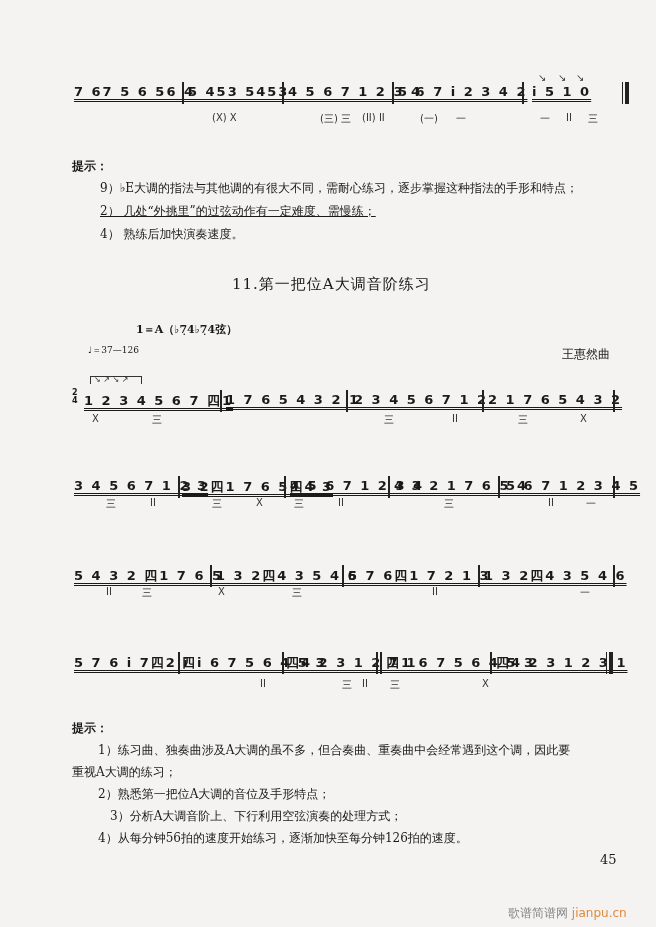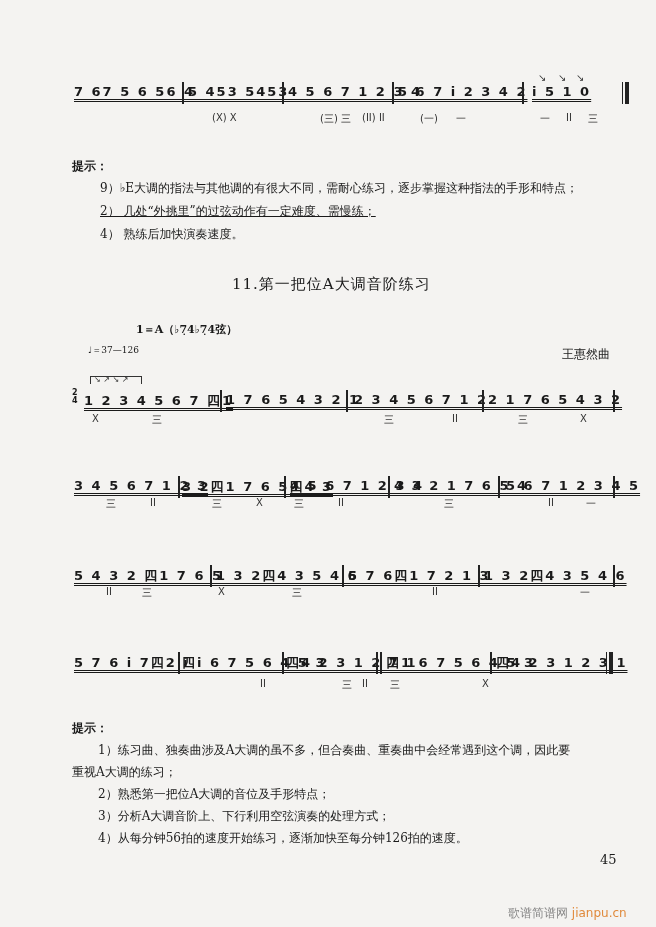--- a/index.html
+++ b/index.html
@@ -201,21 +201,21 @@
   <span style="left:272px;">三</span>
   <span style="left:292px;">II</span>
   <span style="left:320px;">三</span>
   <span style="left:412px;">X</span>
 </div>
 
 <div class="abs tips-title" style="left:72px; top:720px;">提示：</div>
 <div class="abs tip" style="left:98px; top:742px;">1）练习曲、独奏曲涉及A大调的虽不多，但合奏曲、重奏曲中会经常遇到这个调，因此要</div>
 <div class="abs tip" style="left:72px; top:764px;">重视A大调的练习；</div>
 <div class="abs tip" style="left:98px; top:786px;">2）熟悉第一把位A大调的音位及手形特点；</div>
-<div class="abs tip" style="left:98px; top:808px;">3）分析A大调音阶上、下行利用空弦演奏的处理方式；</div>
+<div class="abs tip" style="left:110px; top:808px;">3）分析A大调音阶上、下行利用空弦演奏的处理方式；</div>
 <div class="abs tip" style="left:98px; top:830px;">4）从每分钟56拍的速度开始练习，逐渐加快至每分钟126拍的速度。</div>
 
 <div class="abs pageno" style="left:600px; top:852px;">45</div>
 
 <div class="abs watermark" style="left:508px; top:905px;">
   <span>歌谱简谱网</span>
   <span class="en">jianpu.cn</span>
 </div>
 
 </body></html>

